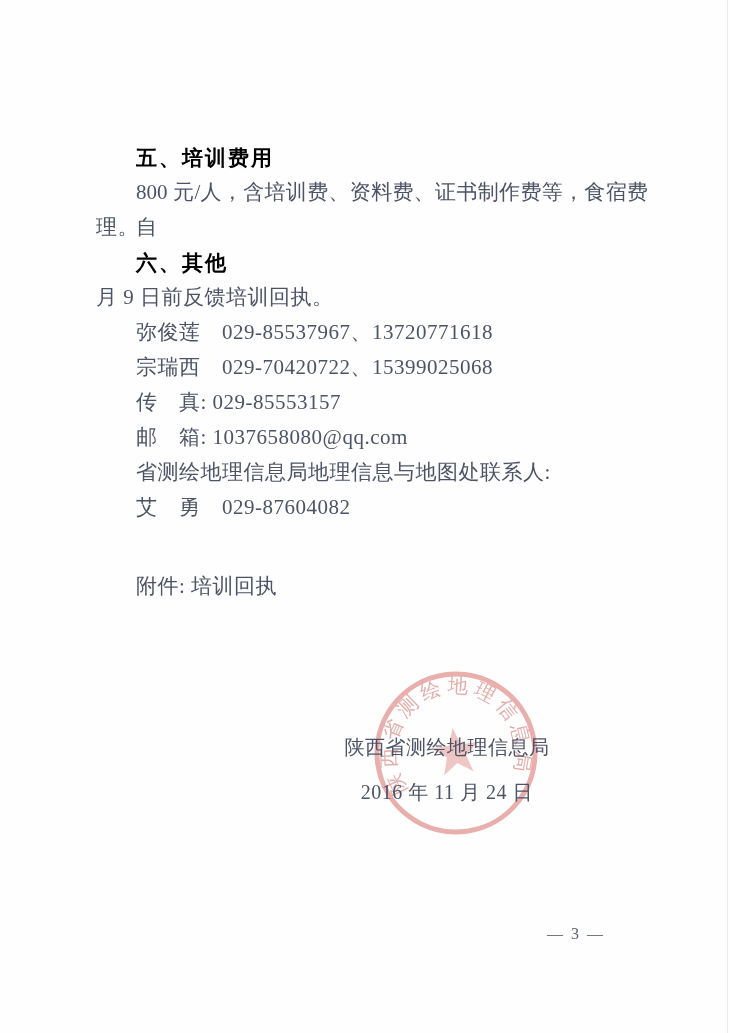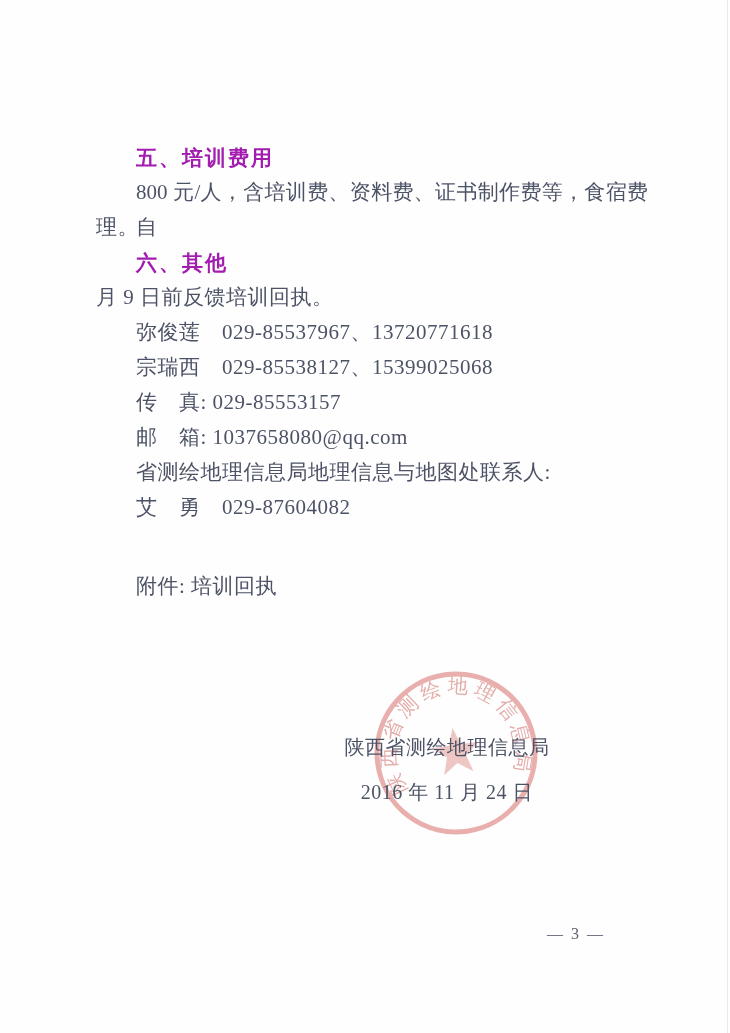--- a/index.html
+++ b/index.html
@@ -41,21 +41,21 @@
   .indent { padding-left: 40px; }
   .fill {
     white-space: normal;
     text-align: justify;
     text-align-last: justify;
     letter-spacing: 0;
   }
   .heading {
     font-family: "Liberation Sans", "DejaVu Sans", sans-serif;
     font-weight: 700;
-    color: #a21caf;
+    color: #000000;
     letter-spacing: 2px;
   }
   .attachment { margin-top: 44px; }
 
   .signature {
     position: absolute;
     top: 736px;
     left: 334px;
     width: 226px;
     text-align: center;
@@ -105,21 +105,21 @@
 
 <div class="page">
 
   <div class="content">
     <div class="line heading indent">五、培训费用</div>
     <div class="line indent fill">800 元/人，含培训费、资料费、证书制作费等，食宿费自</div>
     <div class="line">理。</div>
     <div class="line heading indent">六、其他</div>
     <div class="line">月 9 日前反馈培训回执。</div>
     <div class="line indent">弥俊莲　029-85537967、13720771618</div>
-    <div class="line indent">宗瑞西　029-85538127、15399025068</div>
+    <div class="line indent">宗瑞西　029-70420722、15399025068</div>
     <div class="line indent">传　真: 029-85553157</div>
     <div class="line indent">邮　箱: 1037658080@qq.com</div>
     <div class="line indent">省测绘地理信息局地理信息与地图处联系人:</div>
     <div class="line indent">艾　勇　029-87604082</div>
     <div class="line indent attachment">附件: 培训回执</div>
   </div>
 
   <svg class="seal" viewBox="0 0 200 200" xmlns="http://www.w3.org/2000/svg">
     <circle cx="100" cy="100" r="94" fill="none" stroke="#dd8b87" stroke-width="6" opacity="0.8"></circle>
     <path id="sealArc" d="M 37.6 136 A 72 72 0 1 1 162.4 136" fill="none"></path>

